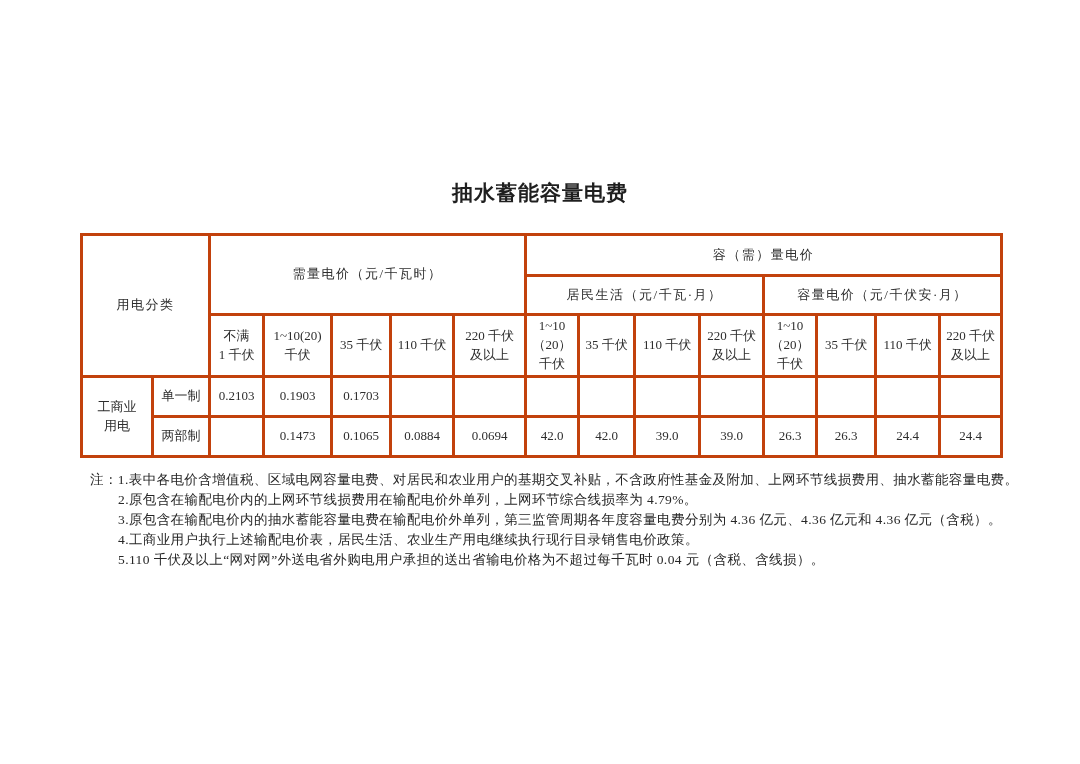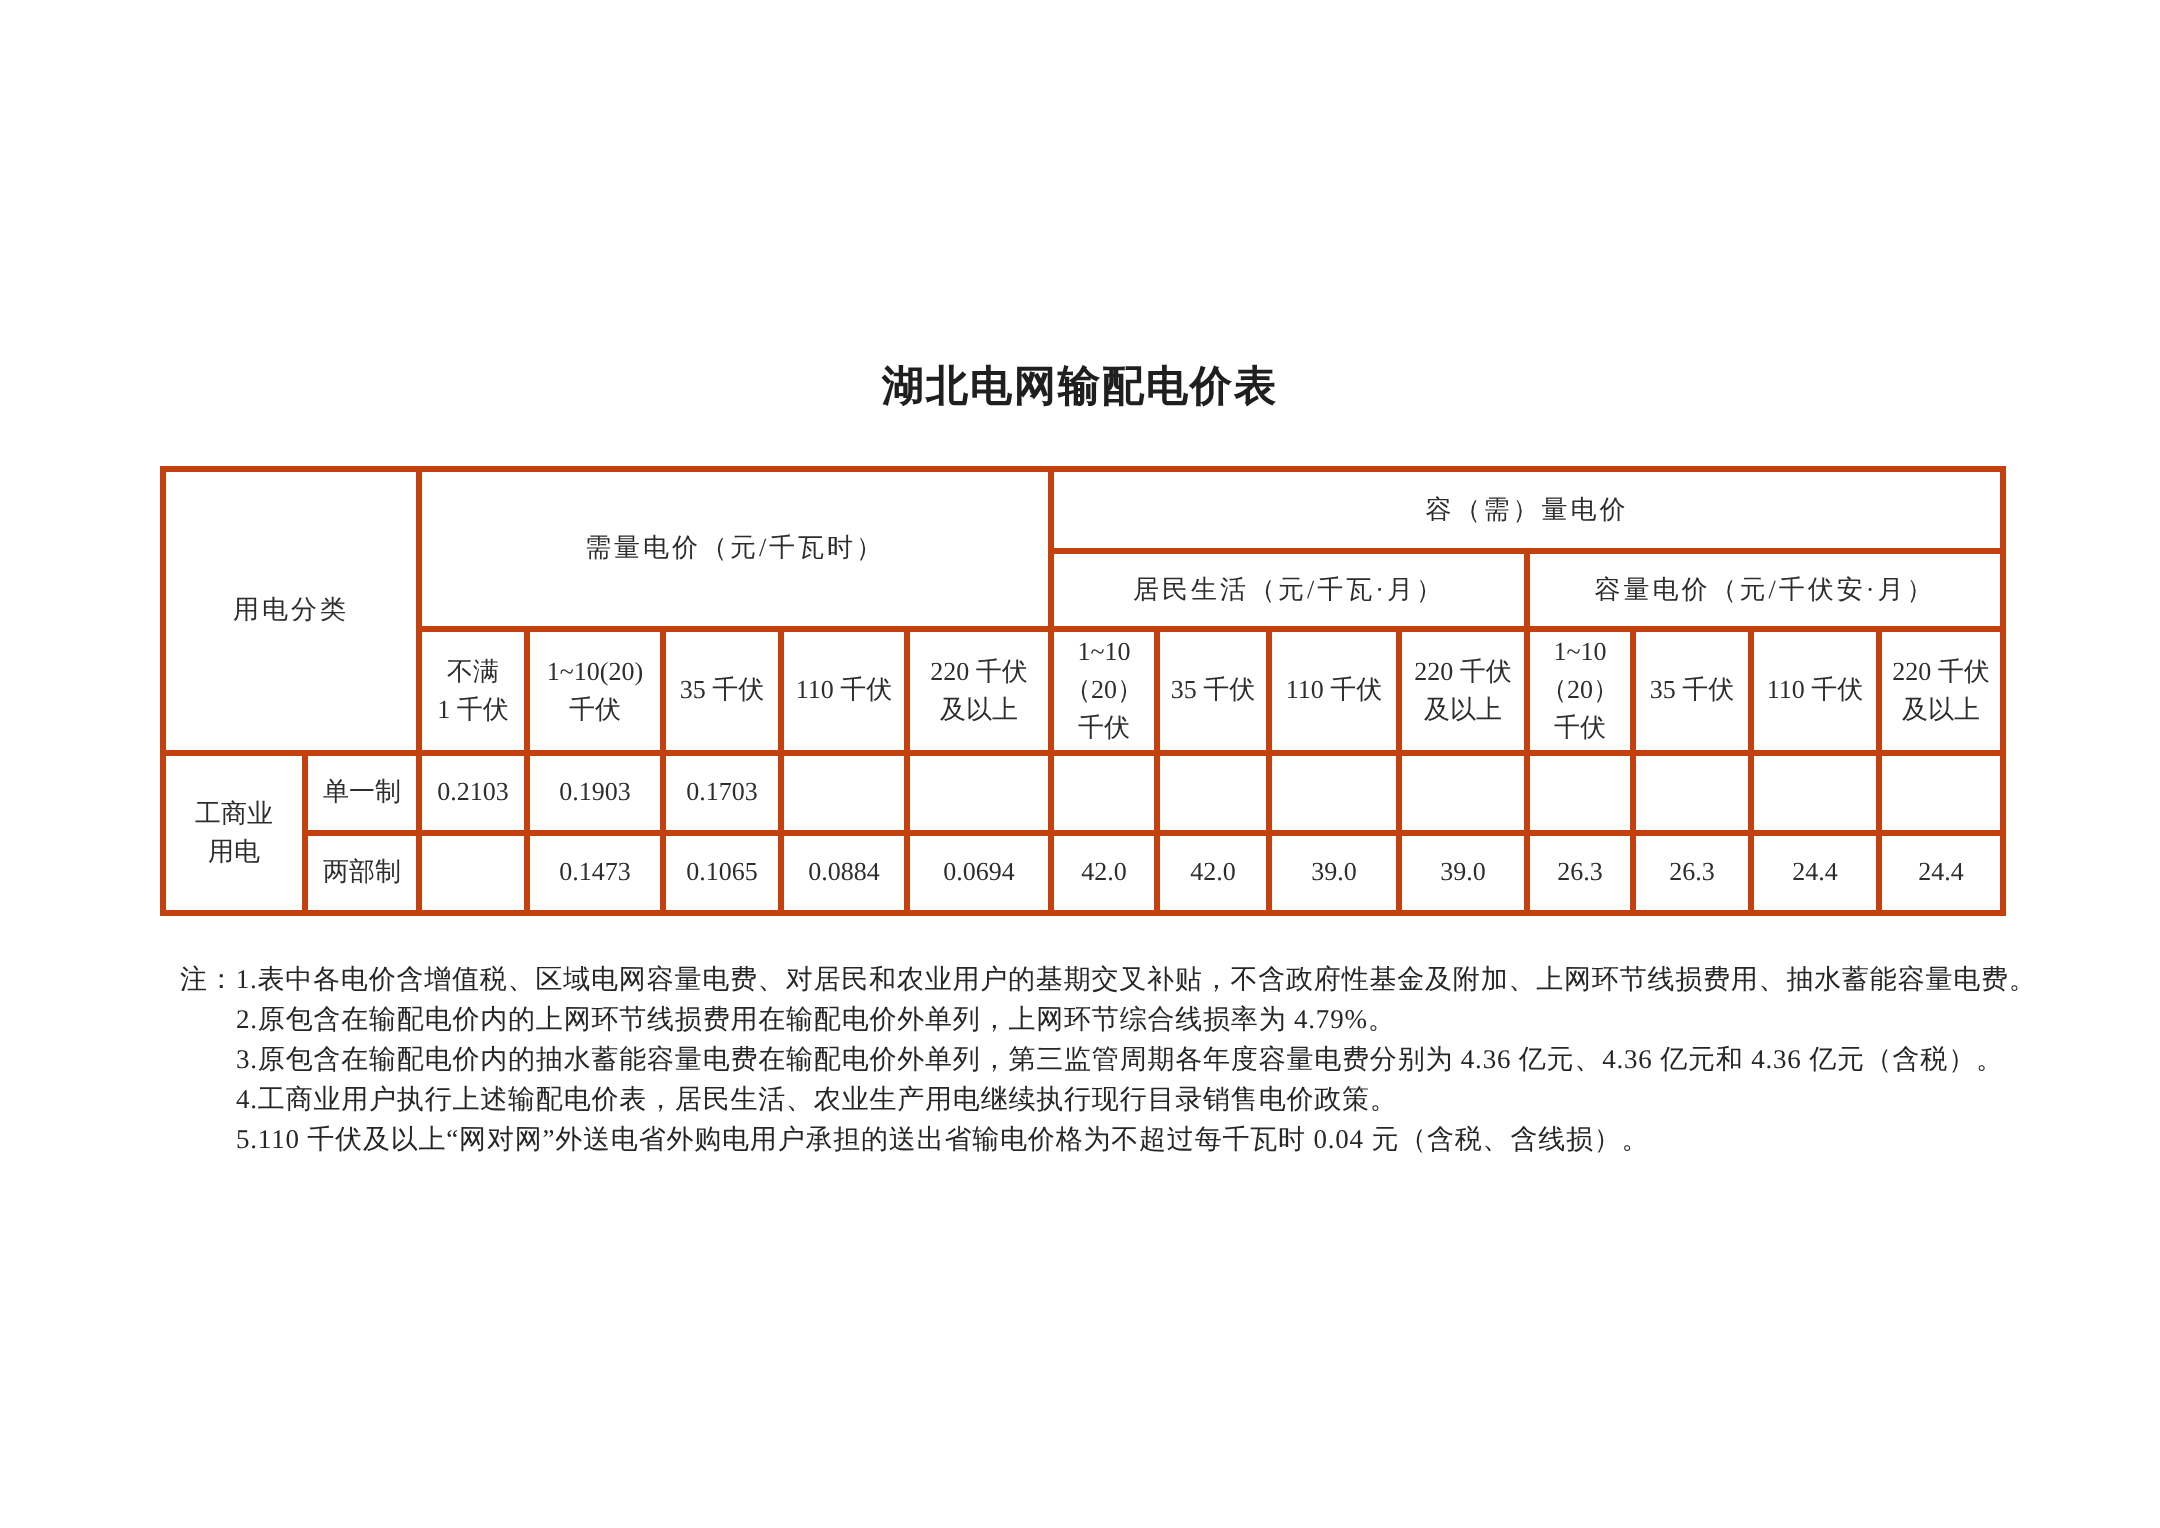--- a/index.html
+++ b/index.html
@@ -43,36 +43,36 @@
     padding: 1px 2px;
   }
   tr.row-a { height: 41px; }
   tr.row-b { height: 39px; }
   tr.row-c { height: 62px; }
   tr.row-data { height: 40px; }
   td.group-head { letter-spacing: 1.5px; }
   .notes {
     position: absolute;
     left: 90px;
-    top: 480px;
+    top: 470px;
     width: 930px;
     font-size: 13.5px;
     line-height: 20px;
     letter-spacing: 0.4px;
     color: #262626;
   }
   .note-line { white-space: nowrap; }
   .note-line.cont { padding-left: 28px; }
 </style>
 </head>
 <body>
 
 <div class="page">
 
-  <div class="doc-title">湖北电网输配电价表</div>
+  <div class="doc-title">抽水蓄能容量电费</div>
 
   <table class="price-table">
     <colgroup>
       <col style="width:71px">
         <col style="width:57px">
       <col style="width:54px">
         <col style="width:68px">
         <col style="width:59px">
         <col style="width:63px">
         <col style="width:72px">

